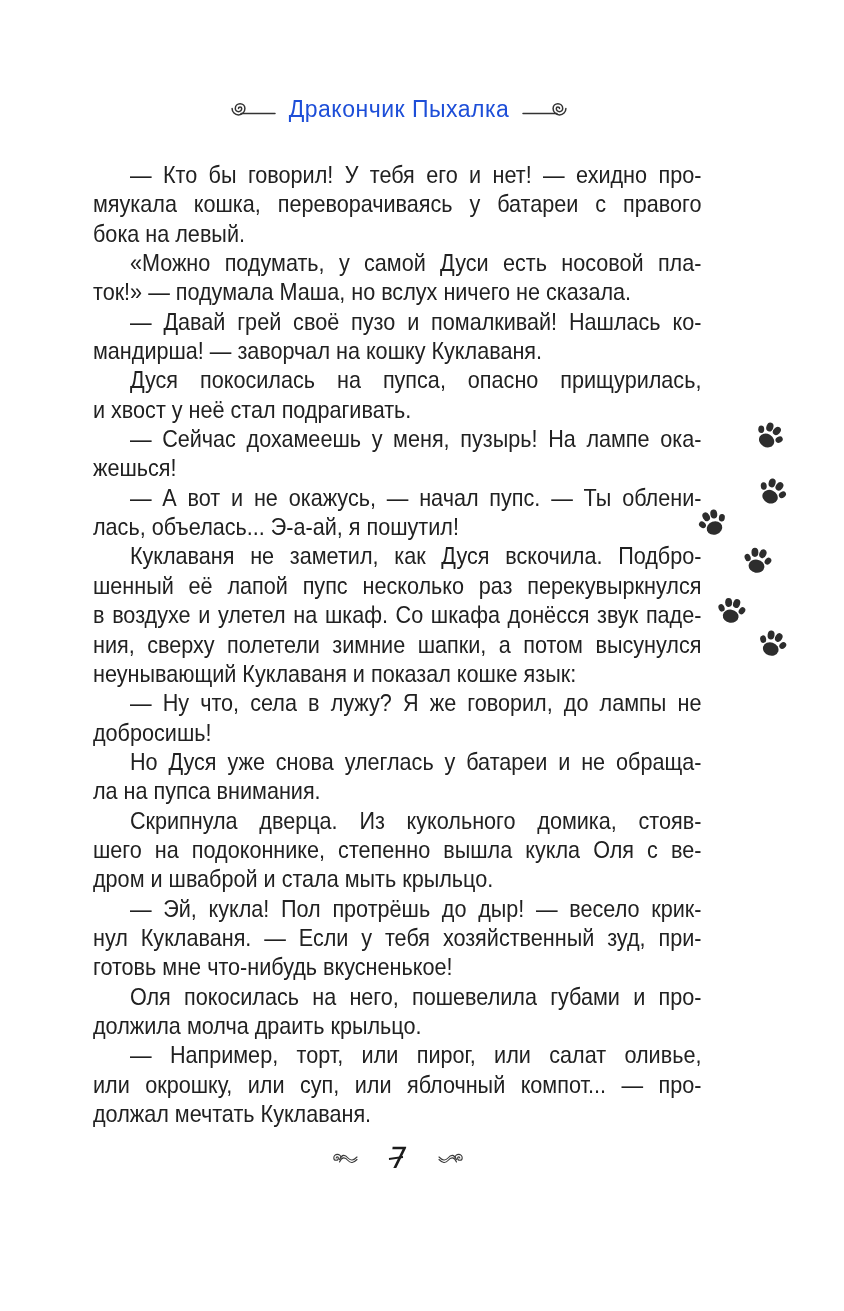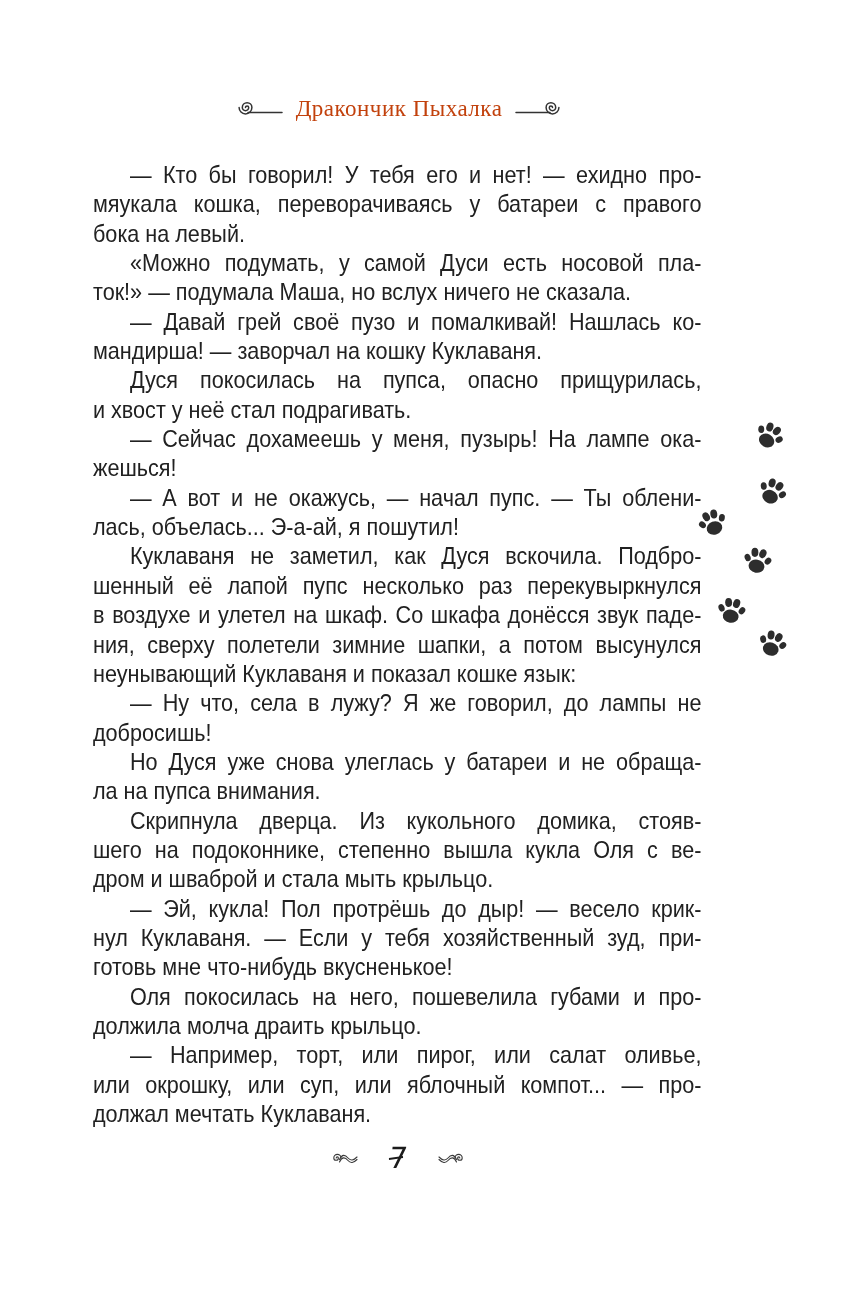--- a/index.html
+++ b/index.html
@@ -14,23 +14,23 @@
 
   
   .header {
     position: absolute; top: 96px; left: 0; width: 844px;
     display: flex; justify-content: center; align-items: center;
     gap: 12px;
     transform: translateX(-23px);
   }
   .header svg { display: block; }
   .title {
-    font-family: Liberation Serif, serif;
+    font-family: Liberation Sans, sans-serif;
     font-size: 23px;
-    color: #c2410c;
+    color: #1d4ed8;
     letter-spacing: 0.5px;
     white-space: nowrap;
   }
   .flip { transform: scaleX(-1); }
 
   
   .text-block {
     position: absolute; left: 93px; top: 160px;
     width: 676px;
     transform: scaleX(0.9);

